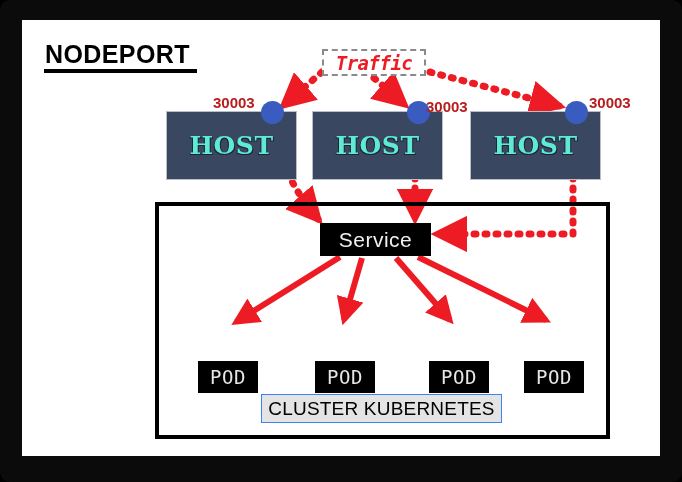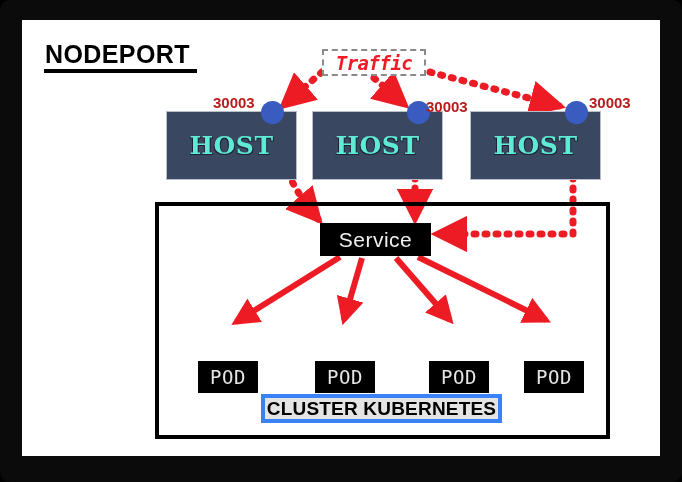--- a/index.html
+++ b/index.html
@@ -46,23 +46,23 @@
         white-space:nowrap;}
   #port-1{left:191px;top:74px;}
   #port-2{left:404px;top:78px;}
   #port-3{left:567px;top:74px;}
 
   
   #cluster{position:absolute;left:133px;top:182px;width:455px;height:237px;
        border:4px solid #000;box-sizing:border-box;background:transparent;}
 
   #cluster-caption{position:absolute;left:239px;top:374px;width:241px;height:29px;
-       background:#e4e4e4;border:4px solid #3b82f6;box-sizing:border-box;
+       background:#e4e4e4;border:1px solid #3b82f6;box-sizing:border-box;
        display:flex;align-items:center;justify-content:center;
-       font-size:19px;font-weight:bold;color:#000;letter-spacing:.2px;}
+       font-size:19px;font-weight:normal;color:#000;letter-spacing:.2px;}
 
   
   #service{position:absolute;left:298px;top:203px;width:111px;height:33px;
        background:#000;display:flex;align-items:center;justify-content:center;}
   #service .mono{font-family:Liberation Sans, sans-serif;
        font-size:21px;color:#f0f0f0;letter-spacing:.5px;}
 
   .pod{position:absolute;top:306px;width:60px;height:32px;background:#000;
        display:flex;align-items:center;justify-content:center;margin-top:35px;}
   .pod .mono{font-family:"DejaVu Sans Mono","Liberation Mono",monospace;

